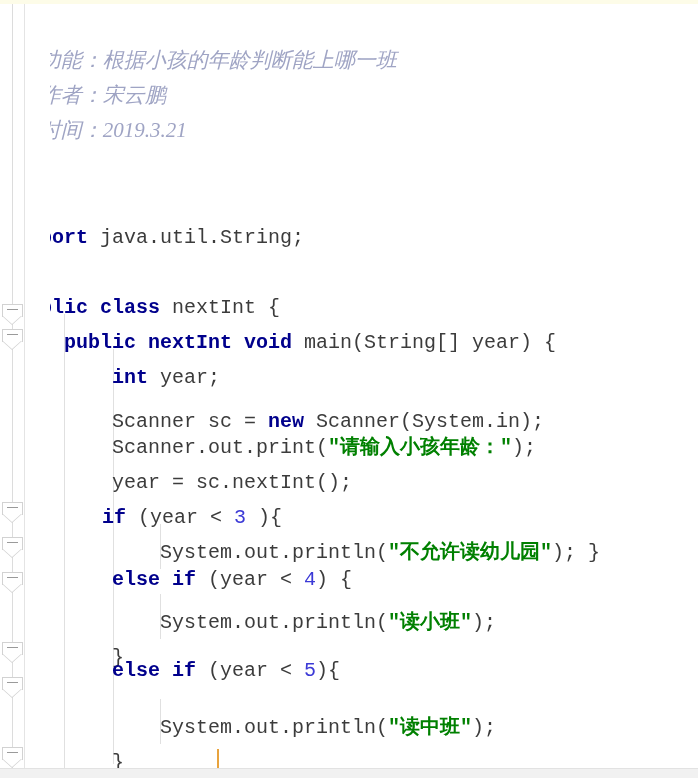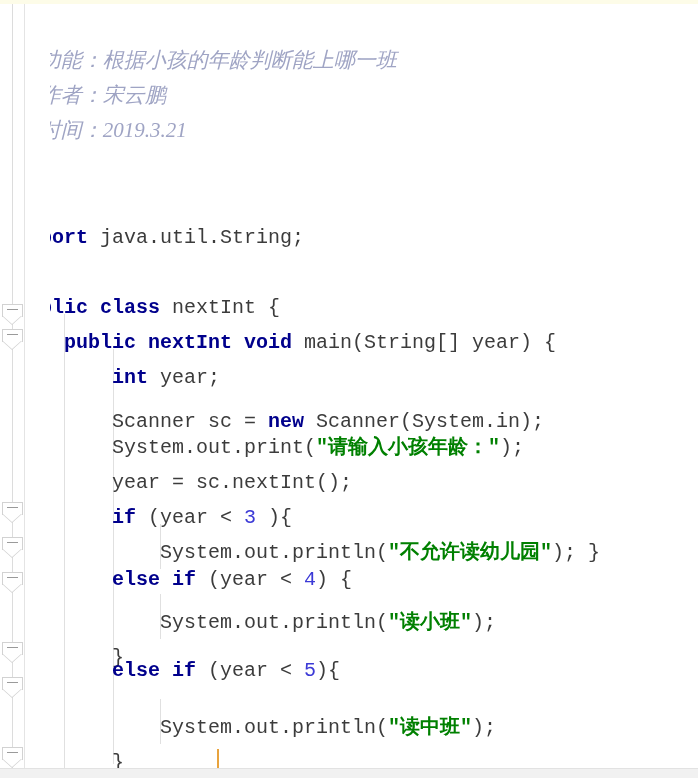--- a/index.html
+++ b/index.html
@@ -230,23 +230,23 @@
     <div class="code-line comment-line" style="top:39px; left:-26px;">* 功能：根据小孩的年龄判断能上哪一班</div>
     <div class="code-line comment-line" style="top:74px; left:-26px;">* 作者：宋云鹏</div>
     <div class="code-line comment-line" style="top:109px; left:-26px;">* 时间：2019.3.21</div>
 
     <div id="code-lines">
         <div class="code-line" style="top: 216px; left: -34px;"><span class="tok-kw">import</span><span class="tok-plain"> java.util.String;</span></div>
         <div class="code-line" style="top: 286px; left: -34px;"><span class="tok-kw">public class</span><span class="tok-plain"> nextInt {</span></div>
         <div class="code-line" style="top: 321px; left: 14px;"><span class="tok-kw">public nextInt void</span><span class="tok-plain"> main(String[] year) {</span></div>
         <div class="code-line" style="top: 356px; left: 62px;"><span class="tok-kw">int</span><span class="tok-plain"> year;</span></div>
         <div class="code-line" style="top: 400px; left: 62px;"><span class="tok-plain">Scanner sc = </span><span class="tok-kw">new</span><span class="tok-plain"> Scanner(System.in);</span></div>
-        <div class="code-line" style="top: 426px; left: 62px;"><span class="tok-plain">System.out.print(</span><span class="tok-str">"请输入小孩年龄："</span><span class="tok-plain">);</span></div>
+        <div class="code-line" style="top: 426px; left: 62px;"><span class="tok-plain">Scanner.out.print(</span><span class="tok-str">"请输入小孩年龄："</span><span class="tok-plain">);</span></div>
         <div class="code-line" style="top: 461px; left: 62px;"><span class="tok-plain">year = sc.nextInt();</span></div>
-        <div class="code-line" style="top: 496px; left: 62px;"><span class="tok-kw">if</span><span class="tok-plain"> (year &lt; </span><span class="tok-num">3</span><span class="tok-plain"> ){</span></div>
+        <div class="code-line" style="top: 496px; left: 52px;"><span class="tok-kw">if</span><span class="tok-plain"> (year &lt; </span><span class="tok-num">3</span><span class="tok-plain"> ){</span></div>
         <div class="code-line" style="top: 531px; left: 110px;"><span class="tok-plain">System.out.println(</span><span class="tok-str">"不允许读幼儿园"</span><span class="tok-plain">); }</span></div>
         <div class="code-line" style="top: 558px; left: 62px;"><span class="tok-kw">else if</span><span class="tok-plain"> (year &lt; </span><span class="tok-num">4</span><span class="tok-plain">) {</span></div>
         <div class="code-line" style="top: 601px; left: 110px;"><span class="tok-plain">System.out.println(</span><span class="tok-str">"读小班"</span><span class="tok-plain">);</span></div>
         <div class="code-line" style="top: 636px; left: 62px;"><span class="tok-plain">}</span></div>
         <div class="code-line" style="top: 649px; left: 62px;"><span class="tok-kw">else if</span><span class="tok-plain"> (year &lt; </span><span class="tok-num">5</span><span class="tok-plain">){</span></div>
         <div class="code-line" style="top: 706px; left: 110px;"><span class="tok-plain">System.out.println(</span><span class="tok-str">"读中班"</span><span class="tok-plain">);</span></div>
         <div class="code-line" style="top: 741px; left: 62px;"><span class="tok-plain">}</span></div>
       </div>
 
     <div class="caret" style="left:167px; top:745px;"></div>

